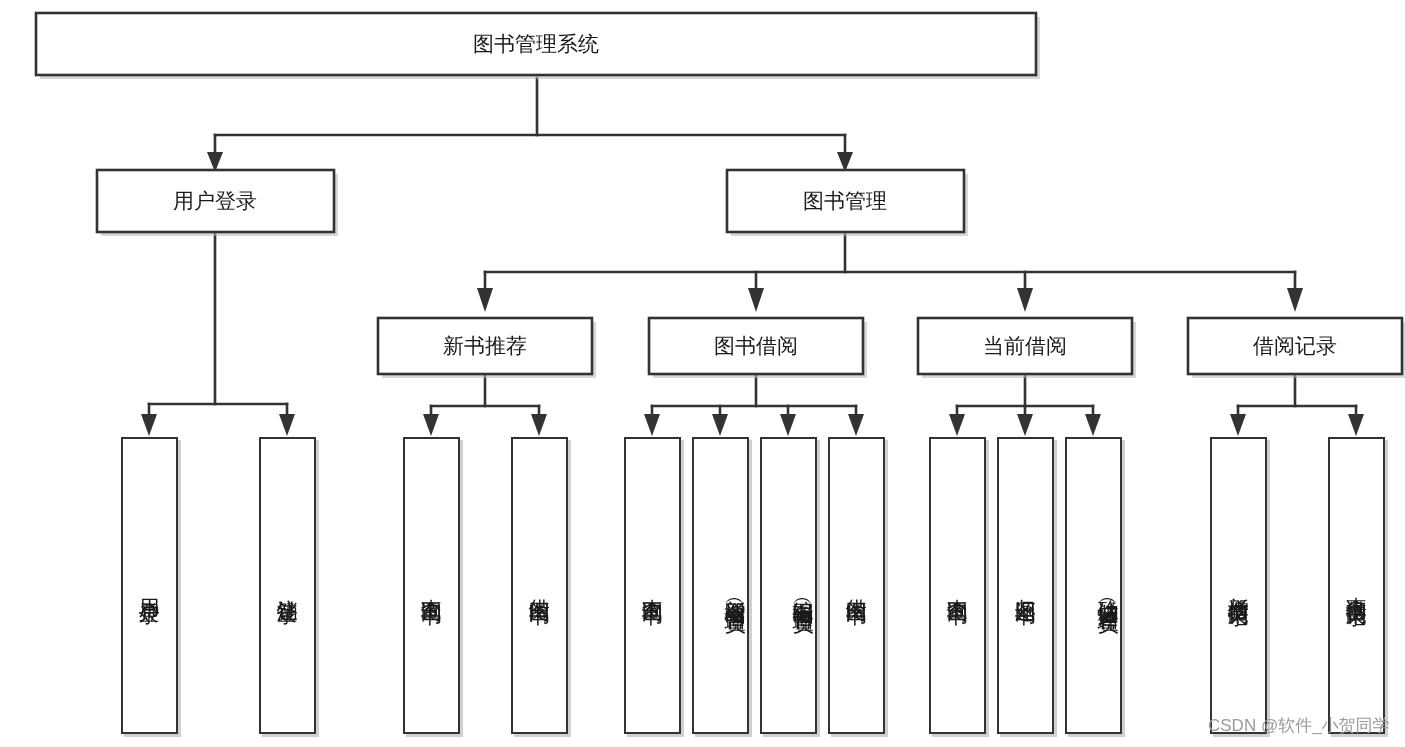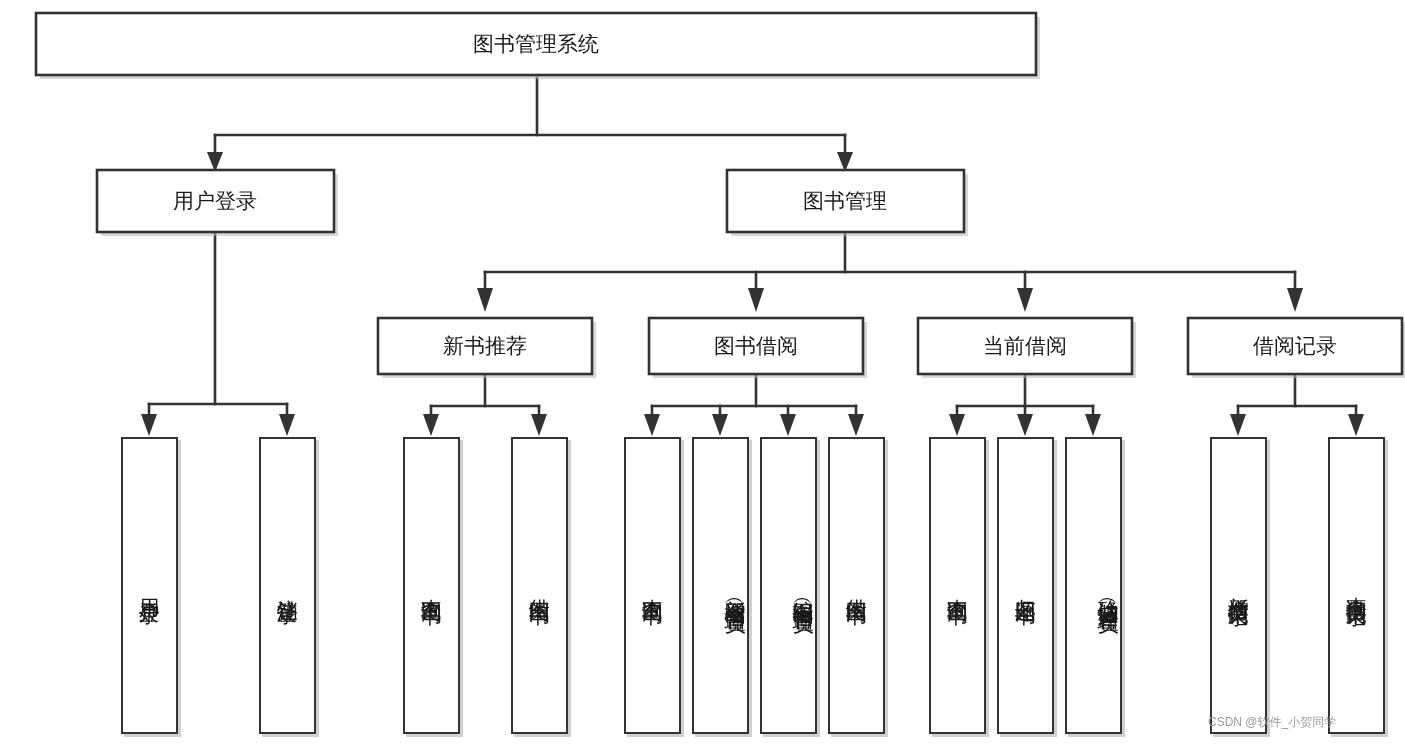--- a/index.html
+++ b/index.html
@@ -76,21 +76,21 @@
   }
   .leaf-box.tall-text .leaf-label-wrap {
     align-items: flex-start;
     padding-top: 6px;
   }
   .watermark {
     position: absolute;
     left: 1192px;
     top: 714px;
     font-family: "Liberation Sans", "DejaVu Sans", sans-serif;
-    font-size: 12px;
+    font-size: 17px;
     color: #9a9a9a;
     white-space: nowrap;
     user-select: none;
   }
 </style>
 </head>
 <body>
 
 <div id="diagram-root">
 

